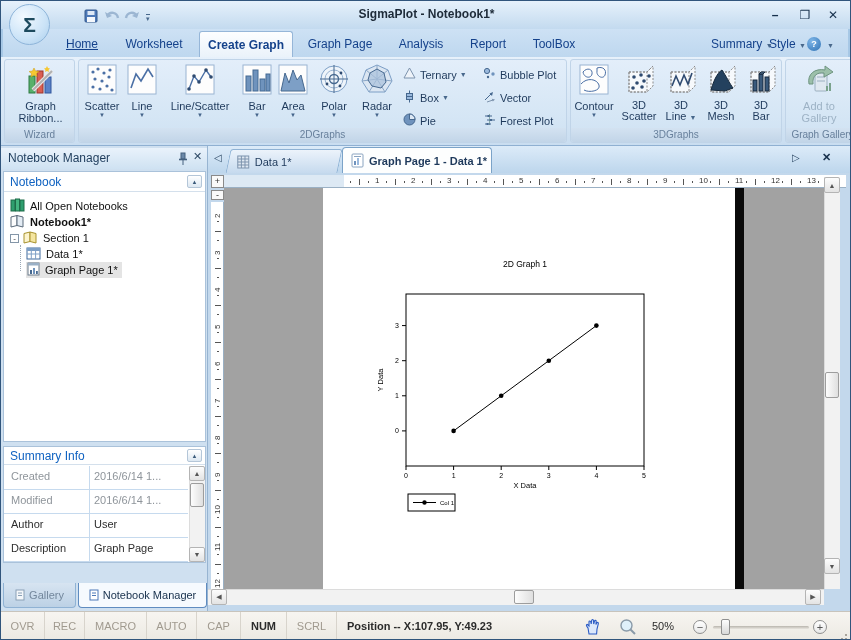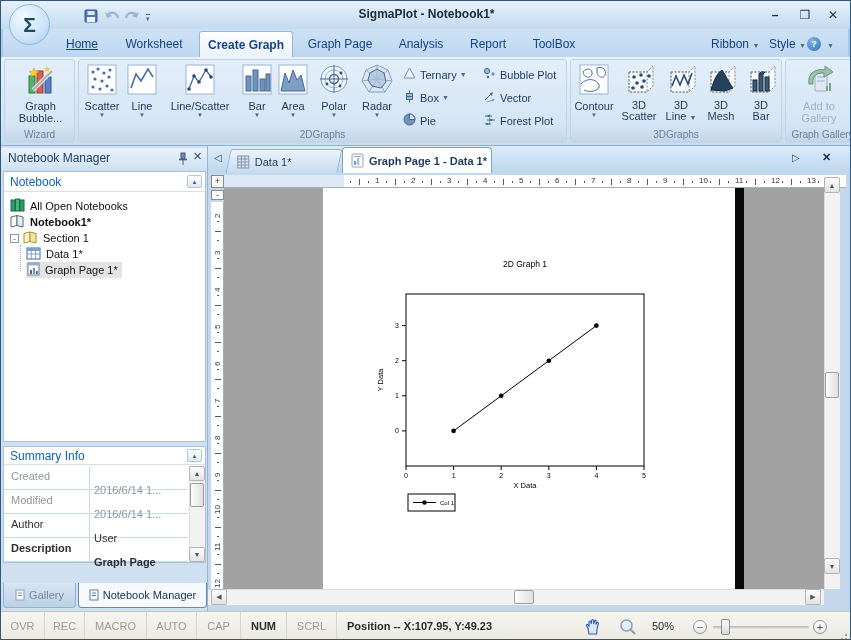--- a/index.html
+++ b/index.html
@@ -43,21 +43,21 @@
   .lp-header{position:absolute;left:0;top:2px;width:206px;height:21px;line-height:21px;padding-left:7px;
     font-size:12px;color:#1e3c5c;background:linear-gradient(#e9f2fb,#cfe2f2);}
   .whitebox{position:absolute;background:#fff;border:1px solid #aac2da;}
   .sec-title{font-size:12px;font-weight:normal;color:#0f62c1;}
   .collapse-btn{position:absolute;width:15px;height:13px;border:1px solid #b4c6d8;background:linear-gradient(#fff,#dde8f2);
     font-size:6px;color:#3a5a7a;text-align:center;line-height:12px;border-radius:2px;}
   .tree-item{position:absolute;height:16px;display:flex;align-items:center;font-size:11px;color:#111;white-space:nowrap;}
   .tree-item .ti{margin-right:5px;flex:none;}
   .sum-row{position:absolute;width:184px;height:24px;border-bottom:1px solid #c6daee;font-size:11px;}
   .sum-label{position:absolute;left:7px;top:4px;}
-  .sum-val{position:absolute;left:90px;top:18px;}
+  .sum-val{position:absolute;left:90px;top:4px;}
   .sum-div{position:absolute;left:85px;top:0;bottom:0;width:1px;background:#c6daee;}
   .rowgray{color:#8f959b;} .rowdark{color:#2e2e2e;}
   .btab{position:absolute;top:0;height:25px;border:1px solid #8fb2d4;border-top:none;border-radius:0 0 4px 4px;
     display:flex;align-items:center;justify-content:center;font-size:11px;}
   
   .canvas{left:207px;top:145px;width:644px;height:465px;background:#c3d8ec;}
   .tabbar{position:absolute;left:0;top:0;width:644px;height:27px;background:linear-gradient(#dcebf9,#bdd6ec);}
   .doctab{position:absolute;display:flex;align-items:center;font-size:11px;color:#1e395b;}
   .doctab .dti{margin:0 5px 0 8px;}
   .ruler{position:absolute;background:#dde9f4;overflow:hidden;}
@@ -130,21 +130,21 @@
     </div>
 
   <div class="abs rtab" style="left:52px;width:58px;text-decoration:underline;">Home</div>
   <div class="abs rtab" style="left:112px;width:82px;">Worksheet</div>
   <div class="abs rtab active" style="left:198px;width:94px;">Create Graph</div>
   <div class="abs rtab" style="left:296px;width:86px;">Graph Page</div>
   <div class="abs rtab" style="left:386px;width:68px;">Analysis</div>
   <div class="abs rtab" style="left:456px;width:62px;">Report</div>
   <div class="abs rtab" style="left:520px;width:66px;">ToolBox</div>
   <div class="abs rt-right" style="left:710px;">
-    <span>Ribbon</span> <span class="dd">▼</span>
+    <span>Summary</span> <span class="dd">▼</span>
   </div>
   <div class="abs rt-right" style="left:768px;">
     <span>Style</span> <span class="dd">▼</span>
   </div>
   <div class="abs" style="left:806px;top:36px;width:14px;height:14px;border-radius:50%;background:radial-gradient(circle at 35% 30%,#7fb6e8,#2f72b4);color:#fff;font-size:9px;font-weight:bold;text-align:center;line-height:14px;"><span>?</span></div>
   <div class="abs rt-right" style="left:826px;"><span class="dd">▼</span></div>
 
   <div class="abs ribbon">
 
     <div class="rgroup" style="left:3px;width:71px;">
@@ -154,21 +154,21 @@
             <rect x="3" y="12" width="6" height="17" fill="#57b06a" stroke="#2e7a42"></rect>
             <rect x="11" y="7" width="6" height="22" fill="#d95f52" stroke="#9c352c"></rect>
             <rect x="19" y="13" width="6" height="16" fill="#5a82c8" stroke="#32569c"></rect>
             <line x1="7" y1="26" x2="26" y2="7" stroke="#e8e8e8" stroke-width="4"></line>
             <line x1="7" y1="26" x2="26" y2="7" stroke="#b0b0b0" stroke-width="2"></line>
             <polygon points="8,4 9.5,7 13,7.5 10.5,9.5 11,13 8,11 5,13 5.5,9.5 3,7.5 6.5,7" fill="#f6c832" stroke="#c89a10" stroke-width="0.5"></polygon>
             <polygon points="21,2 22,4 24,4.5 22.5,6 23,8 21,7 19,8 19.5,6 18,4.5 20,4" fill="#f6c832"></polygon>
           </svg>
         </span>
         <span class="blabel">Graph</span>
-        <span class="blabel">Bubble...</span>
+        <span class="blabel">Ribbon...</span>
       </div>
       <div class="rgroup-label">Wizard</div>
     </div>
 
     <div class="rgroup" style="left:77px;width:489px;">
       <div class="bigbtn" style="left:0px;width:46px;">
         <span class="ic">
           <svg width="30" height="32">
               <rect x="1" y="1" width="28" height="29" fill="#fdfdfd" stroke="#9ab4d2"></rect>
           <g fill="#4a6fa5">
@@ -506,21 +506,21 @@
       <div class="sum-row rowgray" style="left:0;top:43px;">
         <span class="sum-label">Modified</span>
           <span class="sum-div"></span>
         <span class="sum-val">2016/6/14 1...</span>
       </div>
       <div class="sum-row rowdark" style="left:0;top:67px;">
         <span class="sum-label">Author</span>
           <span class="sum-div"></span>
         <span class="sum-val">User</span>
       </div>
-      <div class="sum-row rowdark" style="left:0;top:91px;font-weight:bold;">
+      <div class="sum-row rowdark" style="left:0;top:91px;">
         <span class="sum-label">Description</span>
           <span class="sum-div"></span>
         <span class="sum-val">Graph Page</span>
       </div>
 
       <div class="sb-track-v" style="left:185px;top:19px;width:16px;height:96px;"></div>
       <div class="sb-btn" style="left:185px;top:19px;width:16px;height:15px;">
           <span>▲</span>
         </div>
       <div class="sb-thumb" style="left:186px;top:36px;width:14px;height:24px;"></div>

